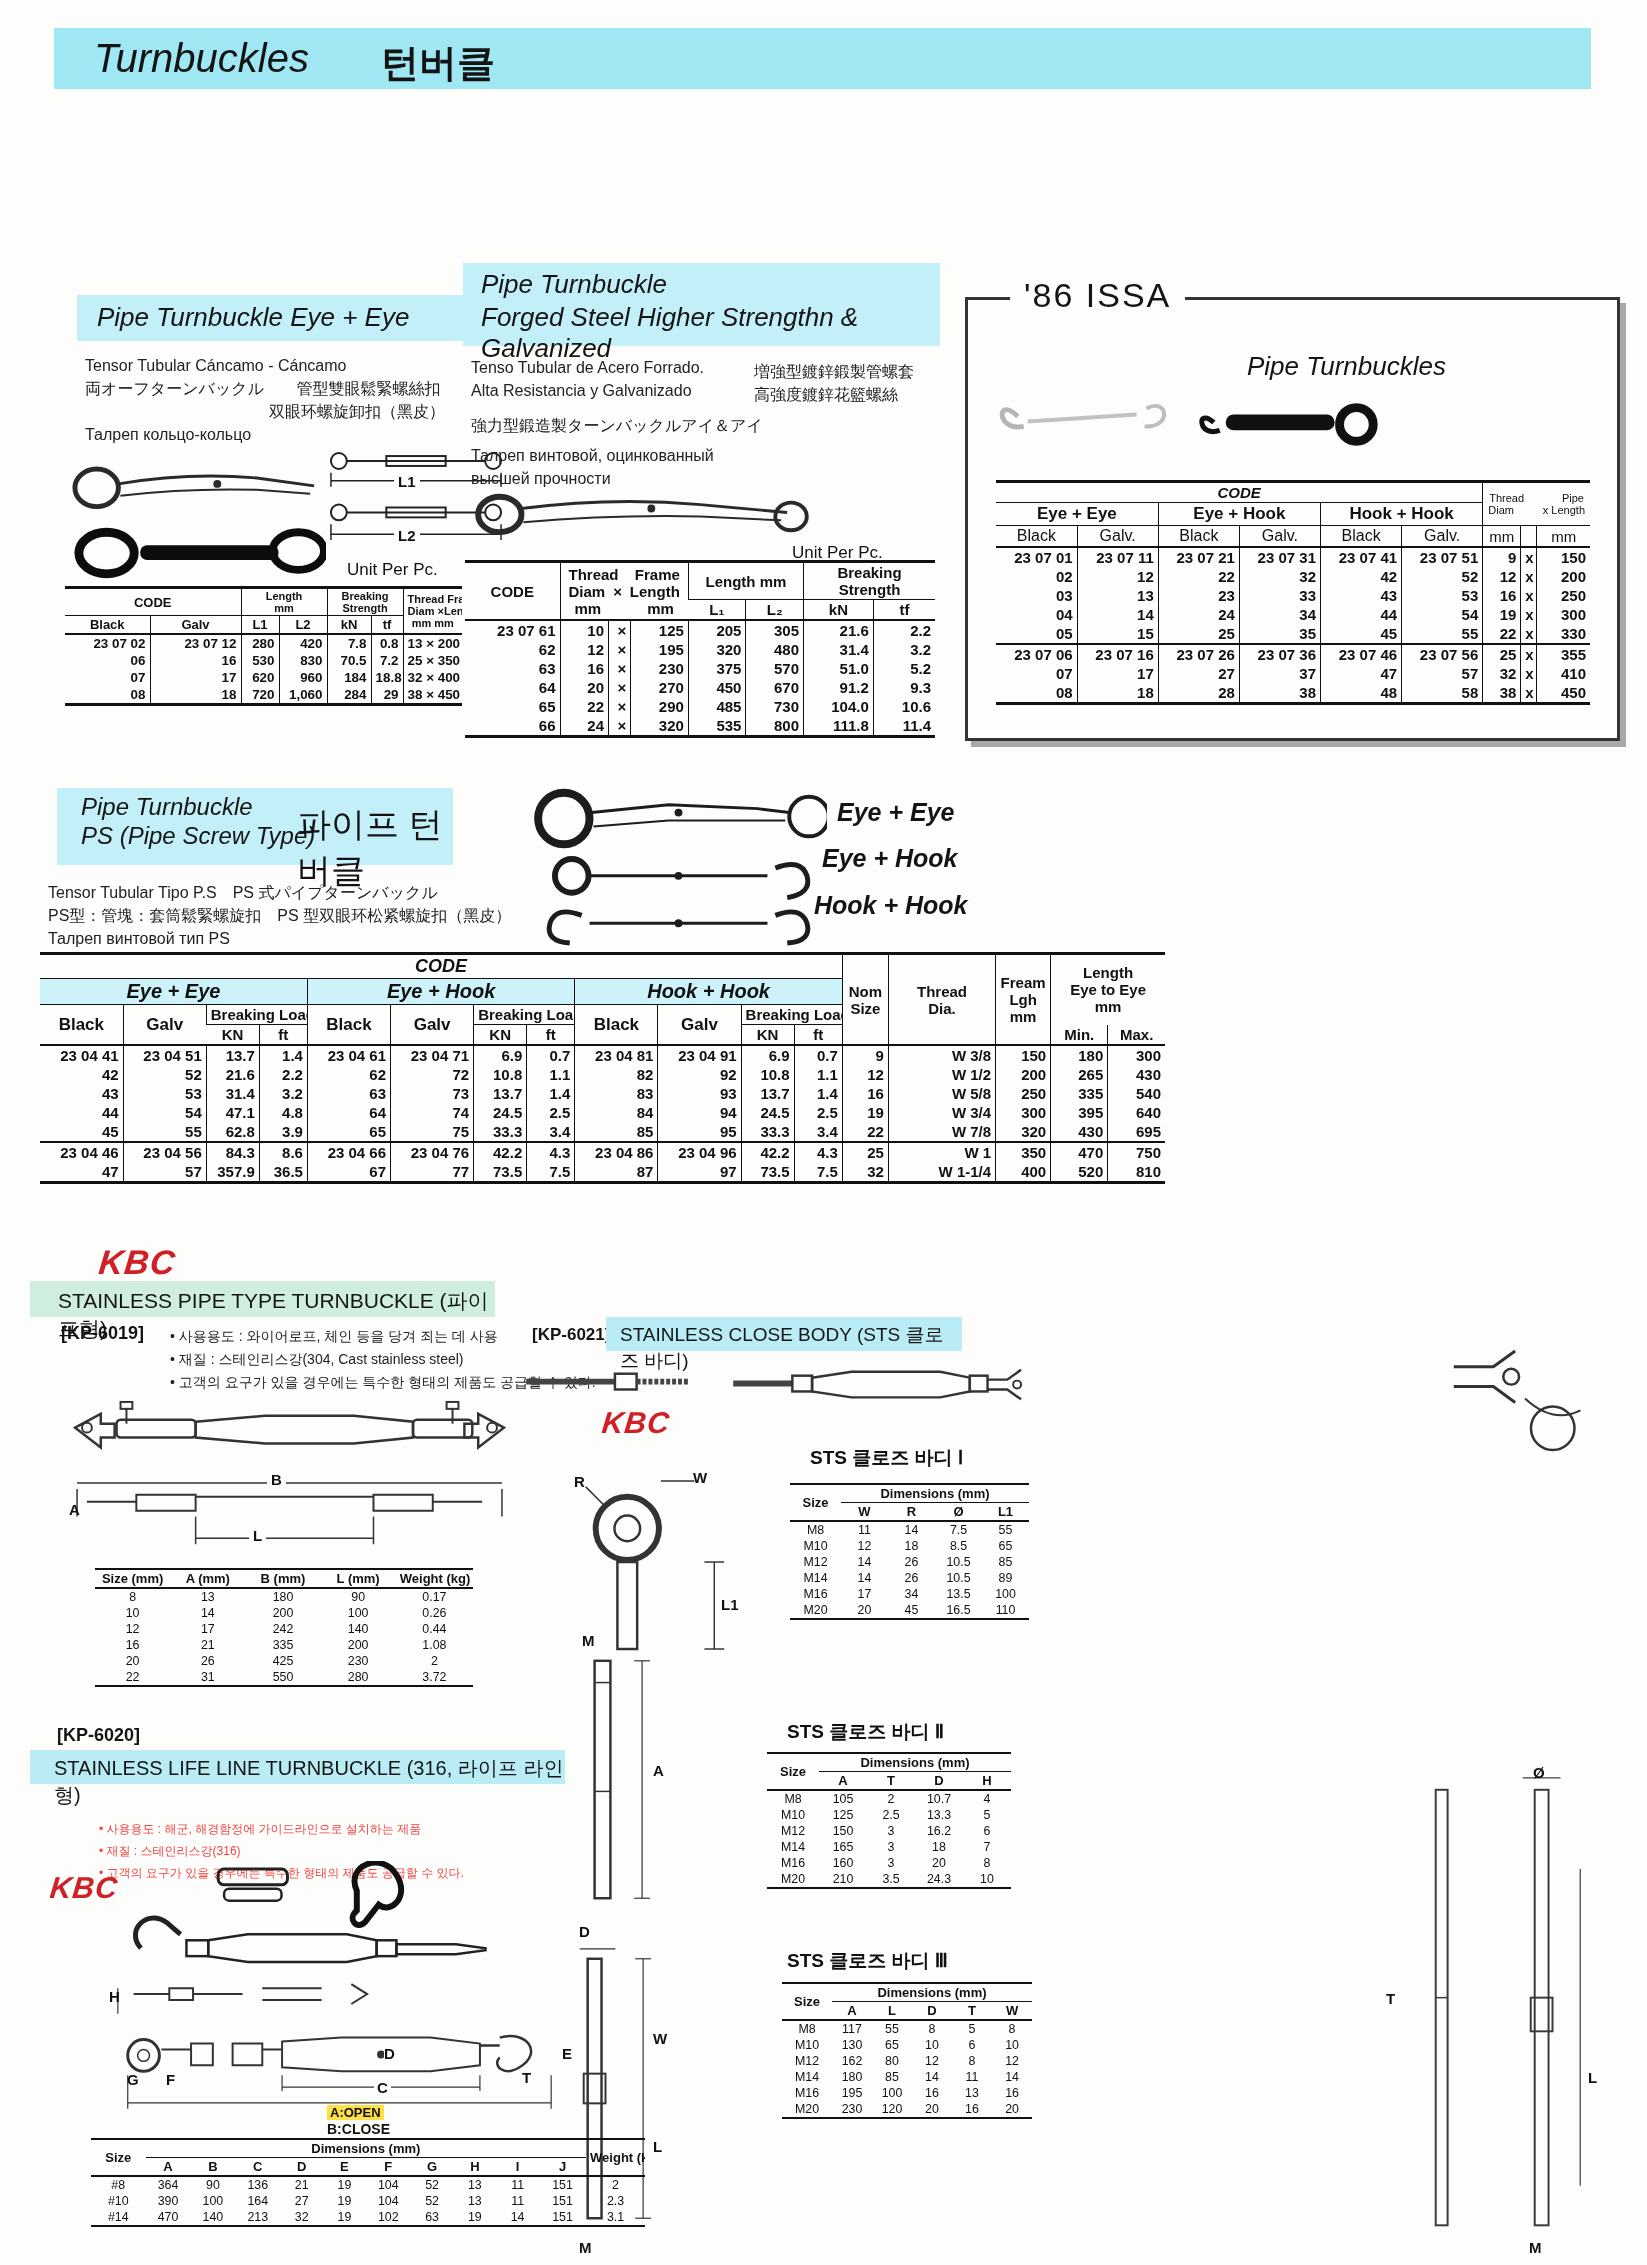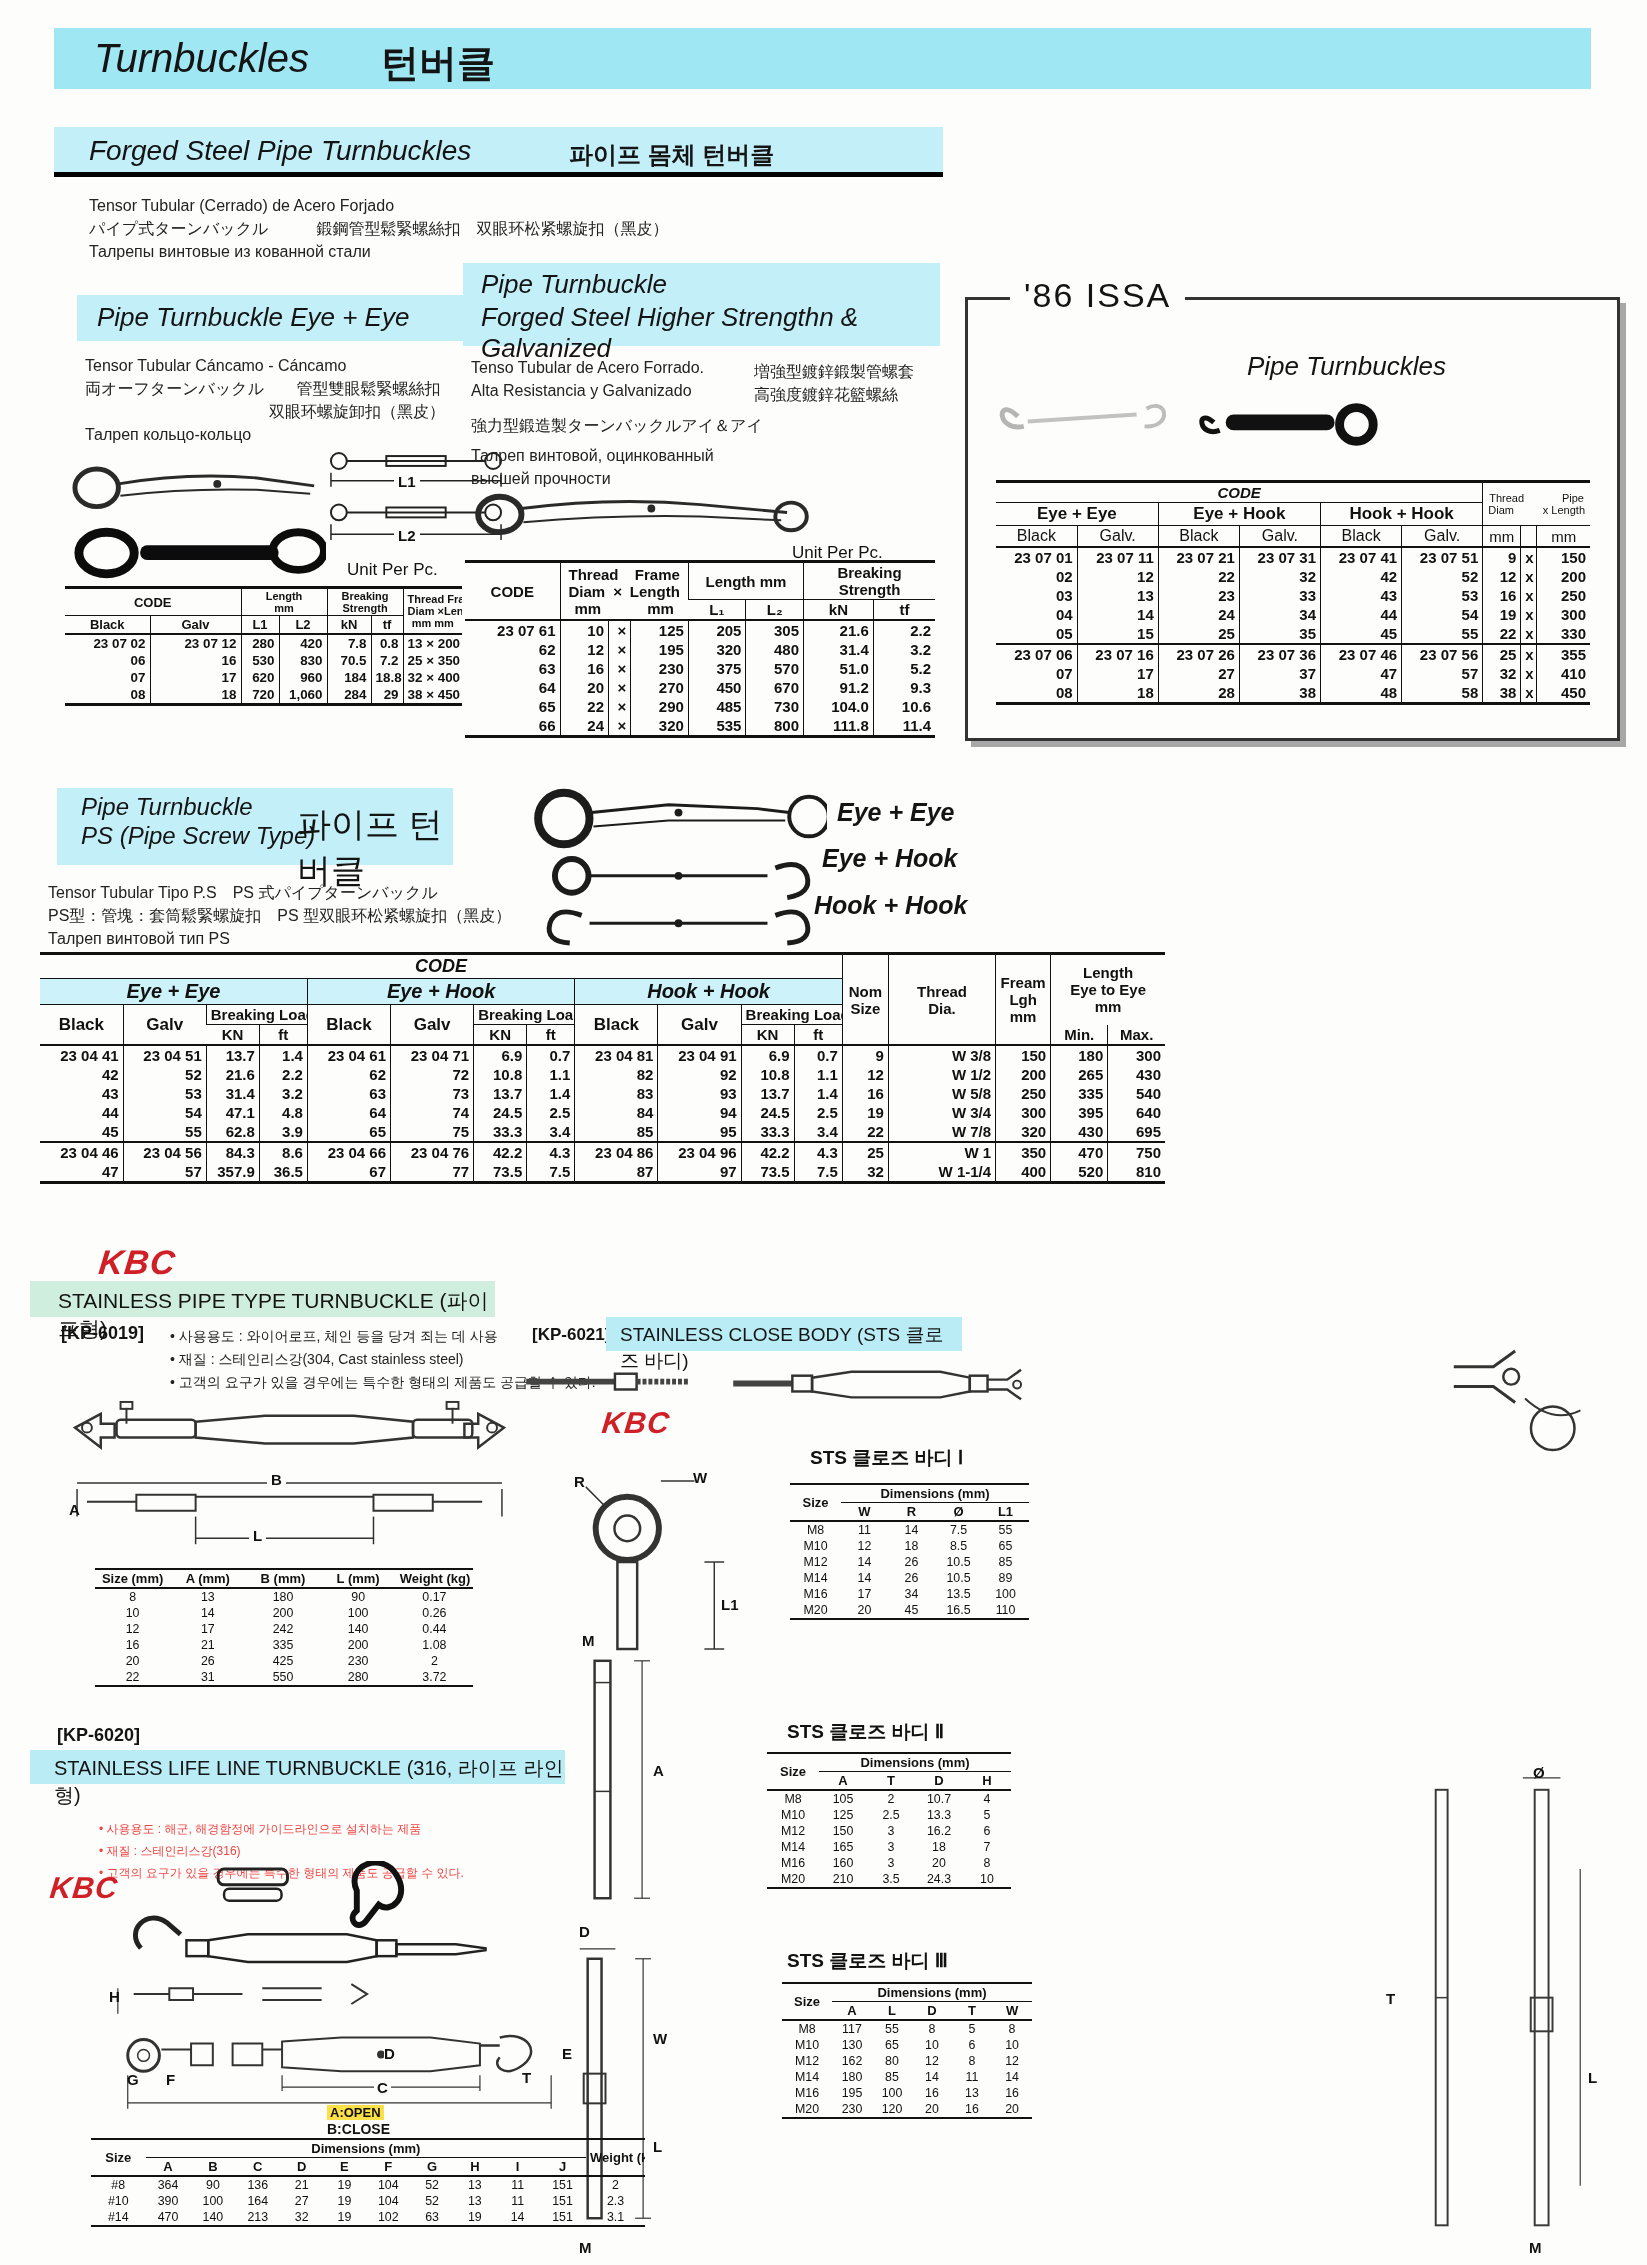--- a/index.html
+++ b/index.html
@@ -53,29 +53,20 @@
 </head>
 <body>
 
 <div id="page">
 
   <div class="abs band" style="left:54px;top:28px;width:1537px;height:61px">
     <span class="hit abs" style="left:40px;top:8px;font-size:40px">Turnbuckles</span>
     <span class="abs" style="left:327px;top:10px;font-size:38px;font-weight:bold">턴버클</span>
   </div>
 
-  <div class="abs band2" style="left:54px;top:127px;width:889px;height:50px;border-bottom:5px solid #000">
-    <span class="hit abs" style="left:35px;top:8px;font-size:28px">Forged Steel Pipe Turnbuckles</span>
-    <span class="abs" style="left:515px;top:12px;font-size:24px;font-weight:bold">파이프 몸체 턴버클</span>
-  </div>
-  <div class="abs lang" style="left:89px;top:194px">
-    <div>Tensor Tubular (Cerrado) de Acero Forjado</div>
-    <div>パイプ式ターンバックル　　　鍛鋼管型鬆緊螺絲扣　双眼环松紧螺旋扣（黑皮）</div>
-    <div>Талрепы винтовые из кованной стали</div>
-  </div>
 
   <div class="abs band2" style="left:77px;top:295px;width:420px;height:46px">
     <span class="hit abs" style="left:20px;top:7px;font-size:26px">Pipe Turnbuckle  Eye + Eye</span>
   </div>
   <div class="abs lang" style="left:85px;top:354px;width:426px">
     <div>Tensor Tubular Cáncamo - Cáncamo</div>
     <div>
       <span>両オーフターンバックル</span>
       <span style="margin-left:28px">管型雙眼鬆緊螺絲扣</span>
     </div>

